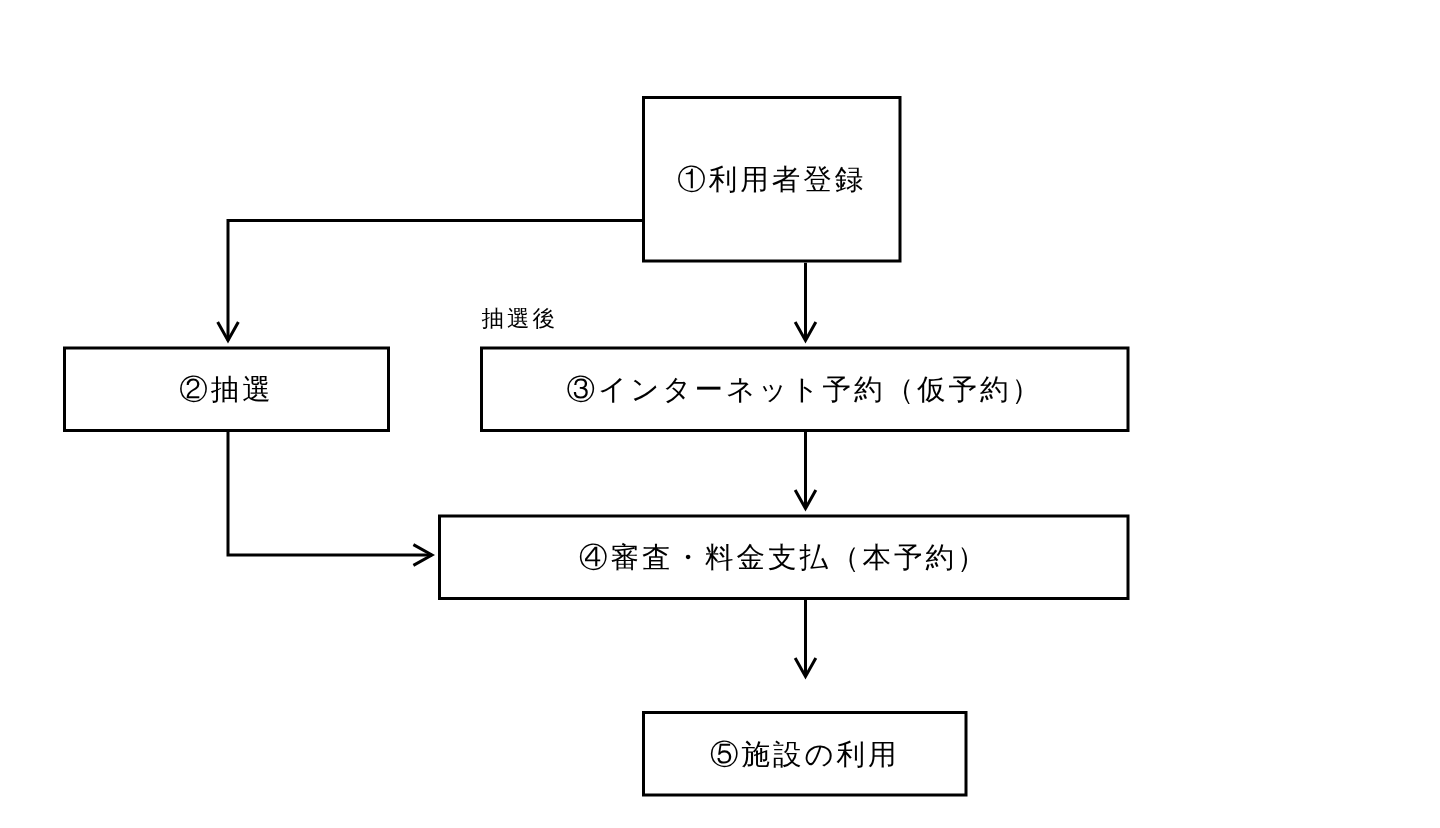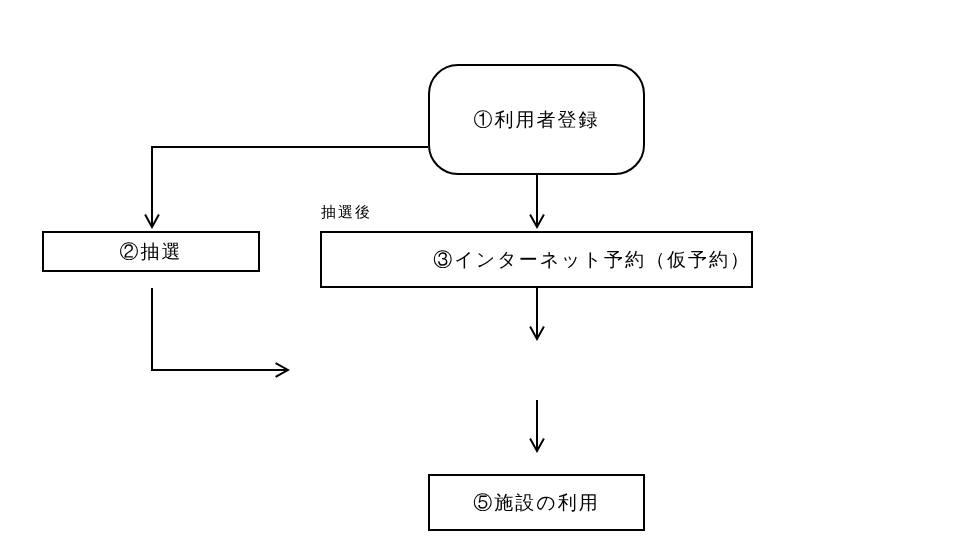--- a/index.html
+++ b/index.html
@@ -28,23 +28,23 @@
     border: 2px solid #000000;
     background: #ffffff;
     display: flex;
     align-items: center;
     justify-content: center;
     color: #000000;
     font-size: 19px;
     letter-spacing: 2px;
     white-space: nowrap;
   }
-  .node-step1 { left: 428px; top: 64px;  width: 217px; height: 111px; border-radius: 30px; }
-  .node-step2 { left: 42px;  top: 231px; width: 218px; height: 41px; }
-  .node-step3 { left: 320px; top: 231px; width: 433px; height: 57px; justify-content: flex-end; }
+  .node-step1 { left: 428px; top: 64px;  width: 173px; height: 111px; }
+  .node-step2 { left: 42px;  top: 231px; width: 218px; height: 57px; }
+  .node-step3 { left: 320px; top: 231px; width: 433px; height: 57px; }
   .node-step4 { left: 292px; top: 343px; width: 461px; height: 57px; }
   .node-step5 { left: 428px; top: 455px; width: 217px; height: 57px; margin-top: 19px; }
   .edge-annotation {
     position: absolute;
     left: 321px;
     top: 203px;
     font-size: 15px;
     letter-spacing: 2px;
     color: #000000;
     white-space: nowrap;
@@ -73,20 +73,23 @@
   </div>
 
   <div class="node node-step2">
     <span>②抽選</span>
   </div>
 
   <div class="node node-step3">
     <span>③インターネット予約（仮予約）</span>
   </div>
 
+  <div class="node node-step4">
+    <span>④審査・料金支払（本予約）</span>
+  </div>
 
   <div class="node node-step5">
     <span>⑤施設の利用</span>
   </div>
 
   <div class="edge-annotation">抽選後</div>
 
 </div>
 
 </body></html>

